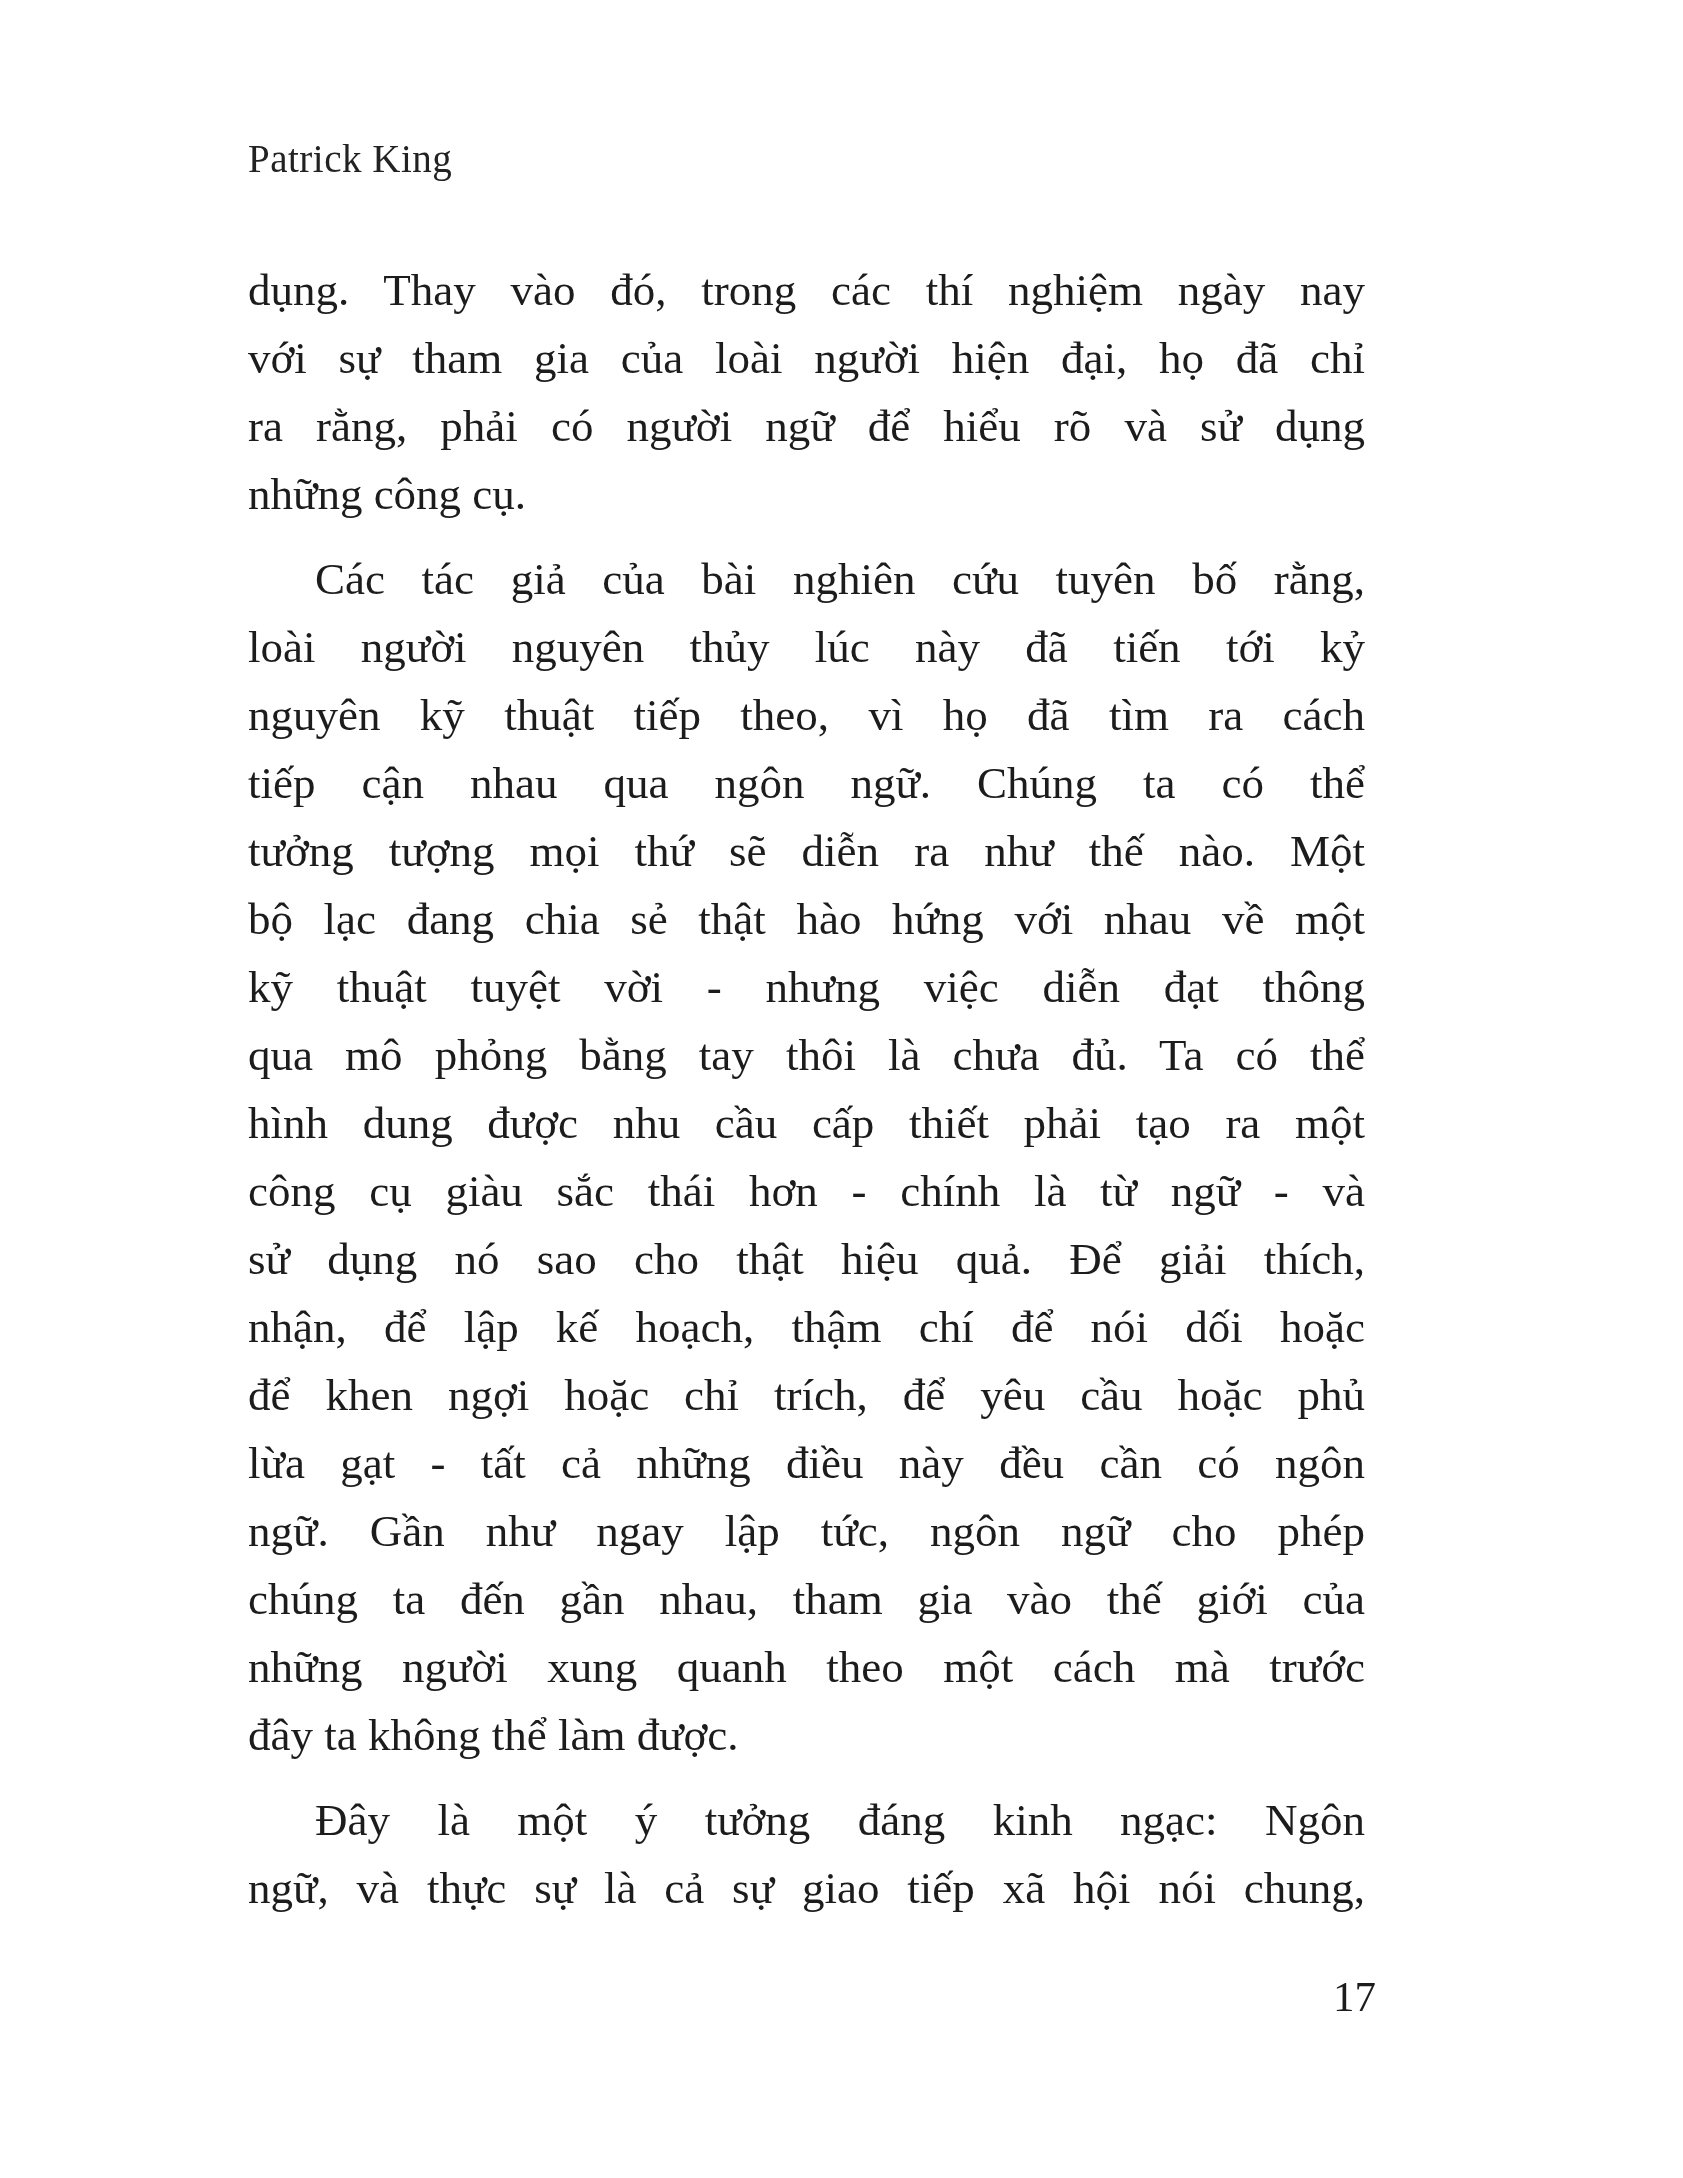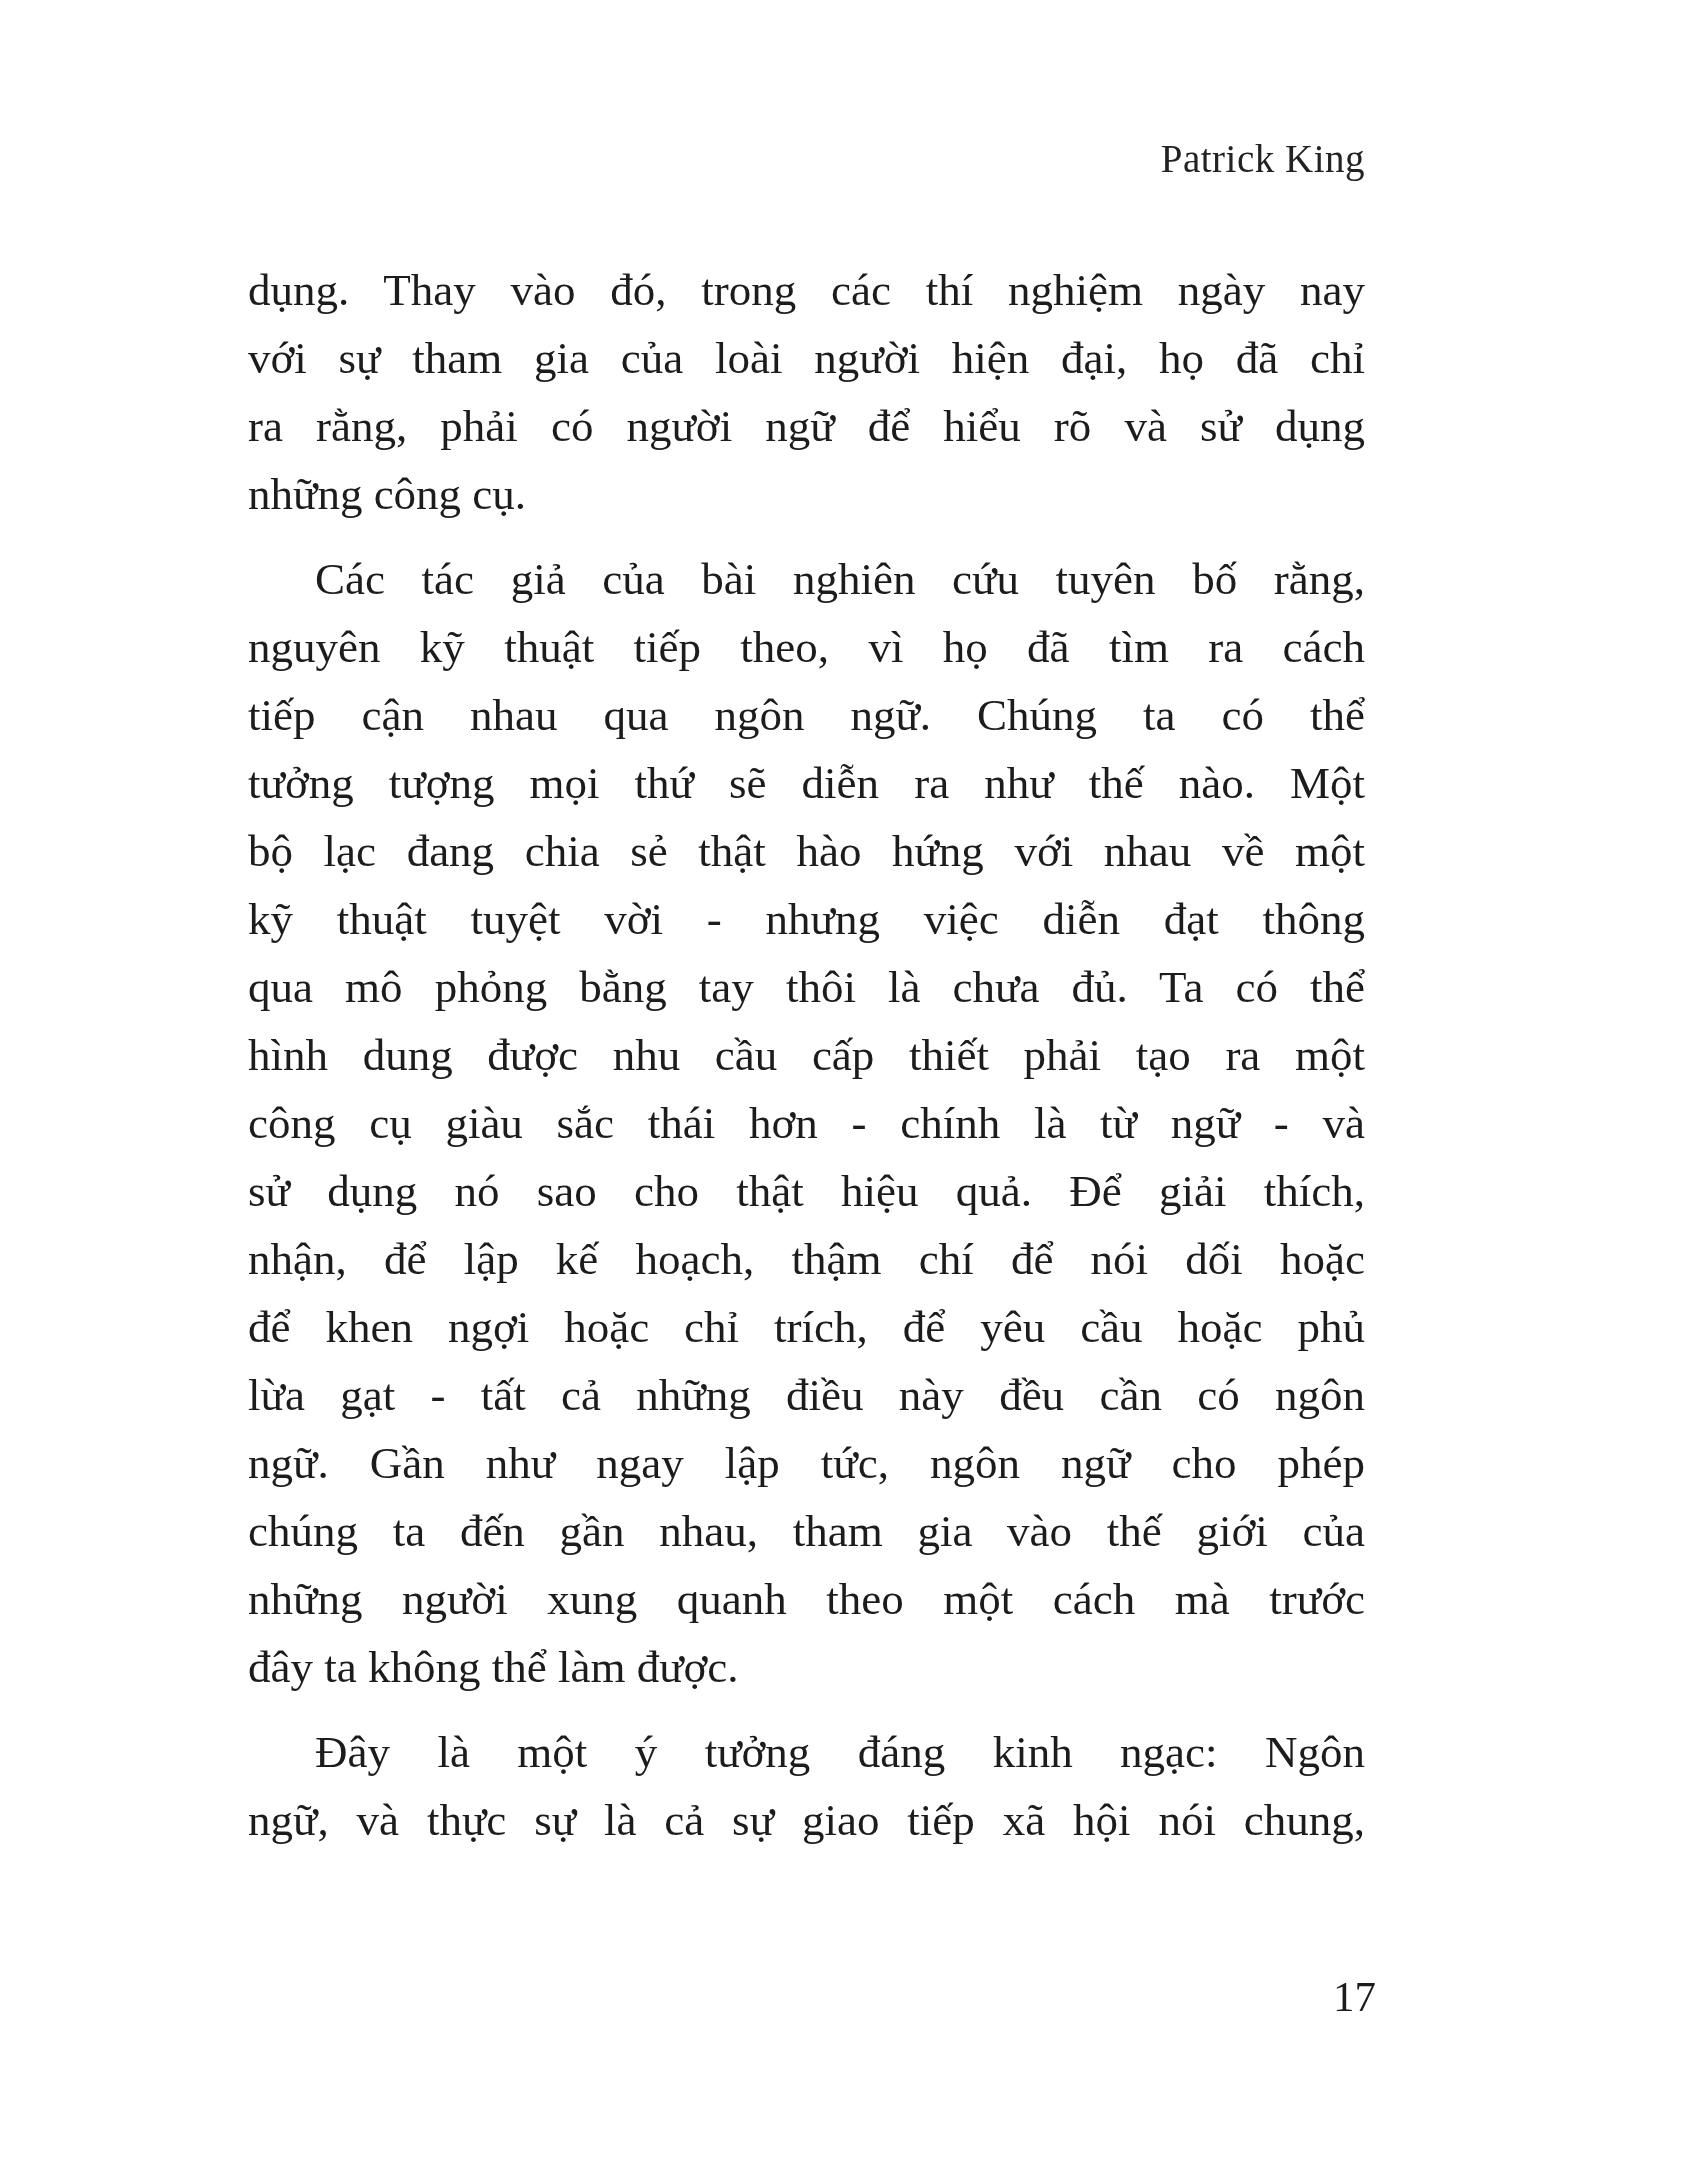--- a/index.html
+++ b/index.html
@@ -15,21 +15,20 @@
     height: 2178px;
     background: #ffffff;
     overflow: hidden;
     color: #1c1c1c;
   }
   .running-header {
     position: absolute;
     left: 248px;
     top: 135px;
     width: 1117px;
-    text-align: right;
     font-size: 39px;
     line-height: 48px;
     letter-spacing: 0.5px;
     color: #222222;
   }
   .body-text {
     position: absolute;
     left: 248px;
     top: 256px;
     width: 1117px;
@@ -67,20 +66,21 @@
 
   <div class="body-text">
       <div class="paragraph">
         <div class="line">dụng. Thay vào đó, trong các thí nghiệm ngày nay</div>
         <div class="line">với sự tham gia của loài người hiện đại, họ đã chỉ</div>
         <div class="line">ra rằng, phải có người ngữ để hiểu rõ và sử dụng</div>
         <div class="line last">những công cụ.</div>
       </div>
       <div class="paragraph indent">
         <div class="line">Các tác giả của bài nghiên cứu tuyên bố rằng,</div>
+        <div class="line">loài người nguyên thủy lúc này đã tiến tới kỷ</div>
         <div class="line">nguyên kỹ thuật tiếp theo, vì họ đã tìm ra cách</div>
         <div class="line">tiếp cận nhau qua ngôn ngữ. Chúng ta có thể</div>
         <div class="line">tưởng tượng mọi thứ sẽ diễn ra như thế nào. Một</div>
         <div class="line">bộ lạc đang chia sẻ thật hào hứng với nhau về một</div>
         <div class="line">kỹ thuật tuyệt vời - nhưng việc diễn đạt thông</div>
         <div class="line">qua mô phỏng bằng tay thôi là chưa đủ. Ta có thể</div>
         <div class="line">hình dung được nhu cầu cấp thiết phải tạo ra một</div>
         <div class="line">công cụ giàu sắc thái hơn - chính là từ ngữ - và</div>
         <div class="line">sử dụng nó sao cho thật hiệu quả. Để giải thích,</div>
         <div class="line">nhận, để lập kế hoạch, thậm chí để nói dối hoặc</div>

